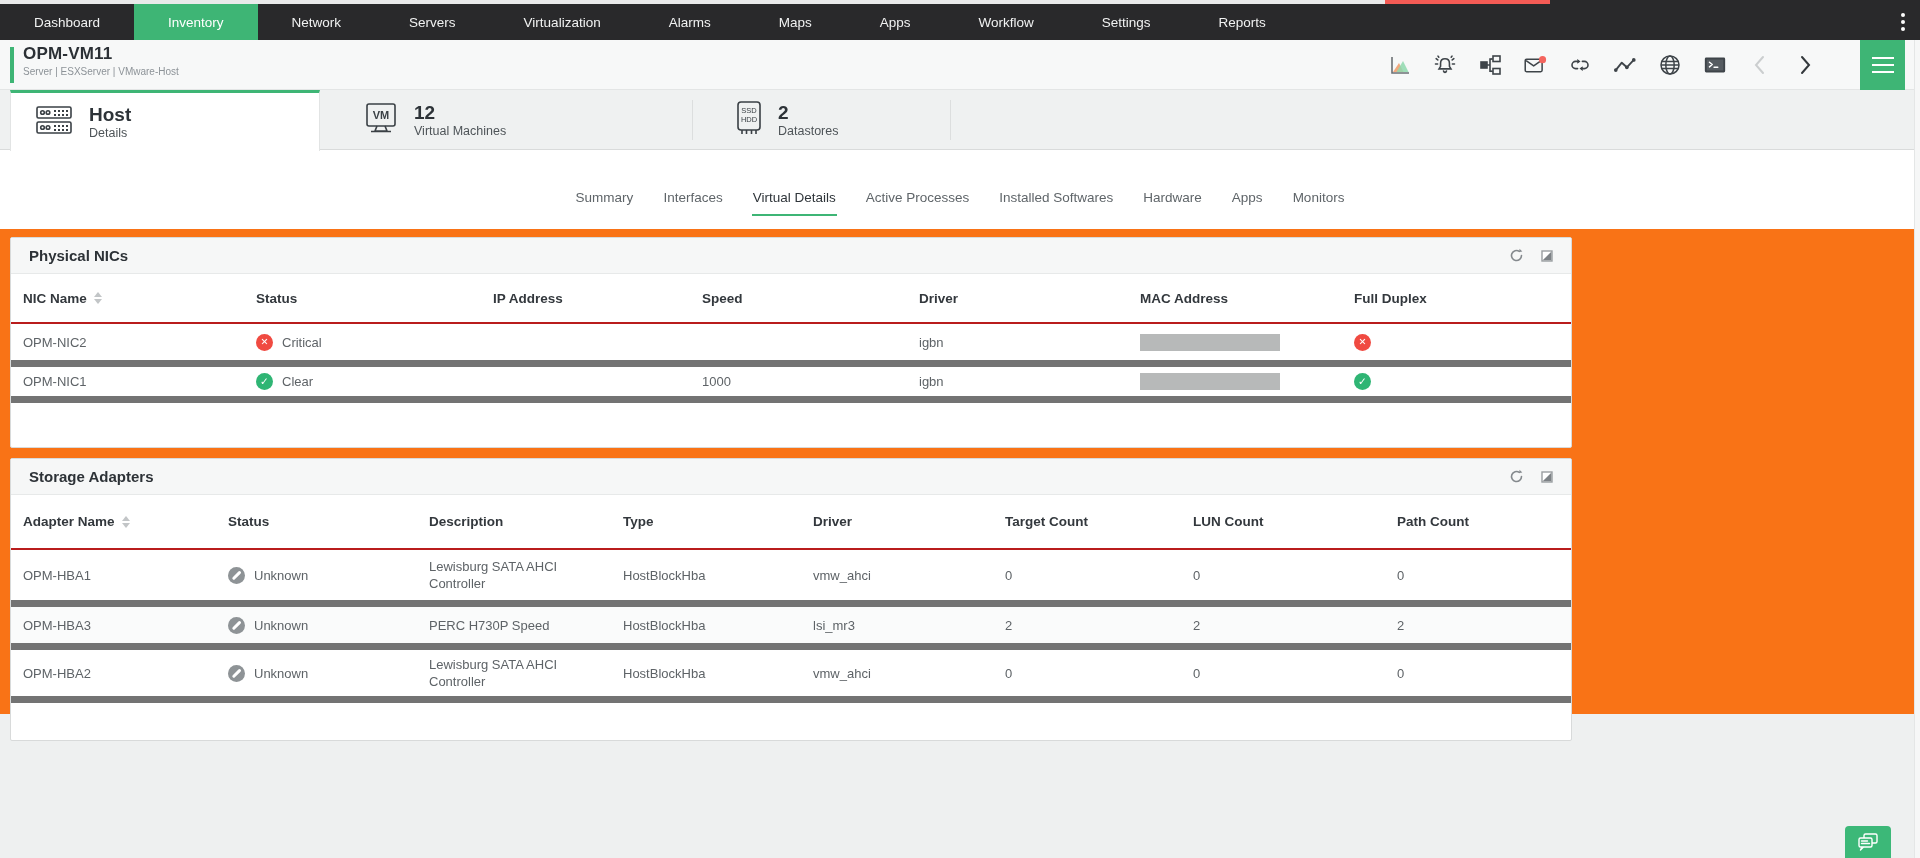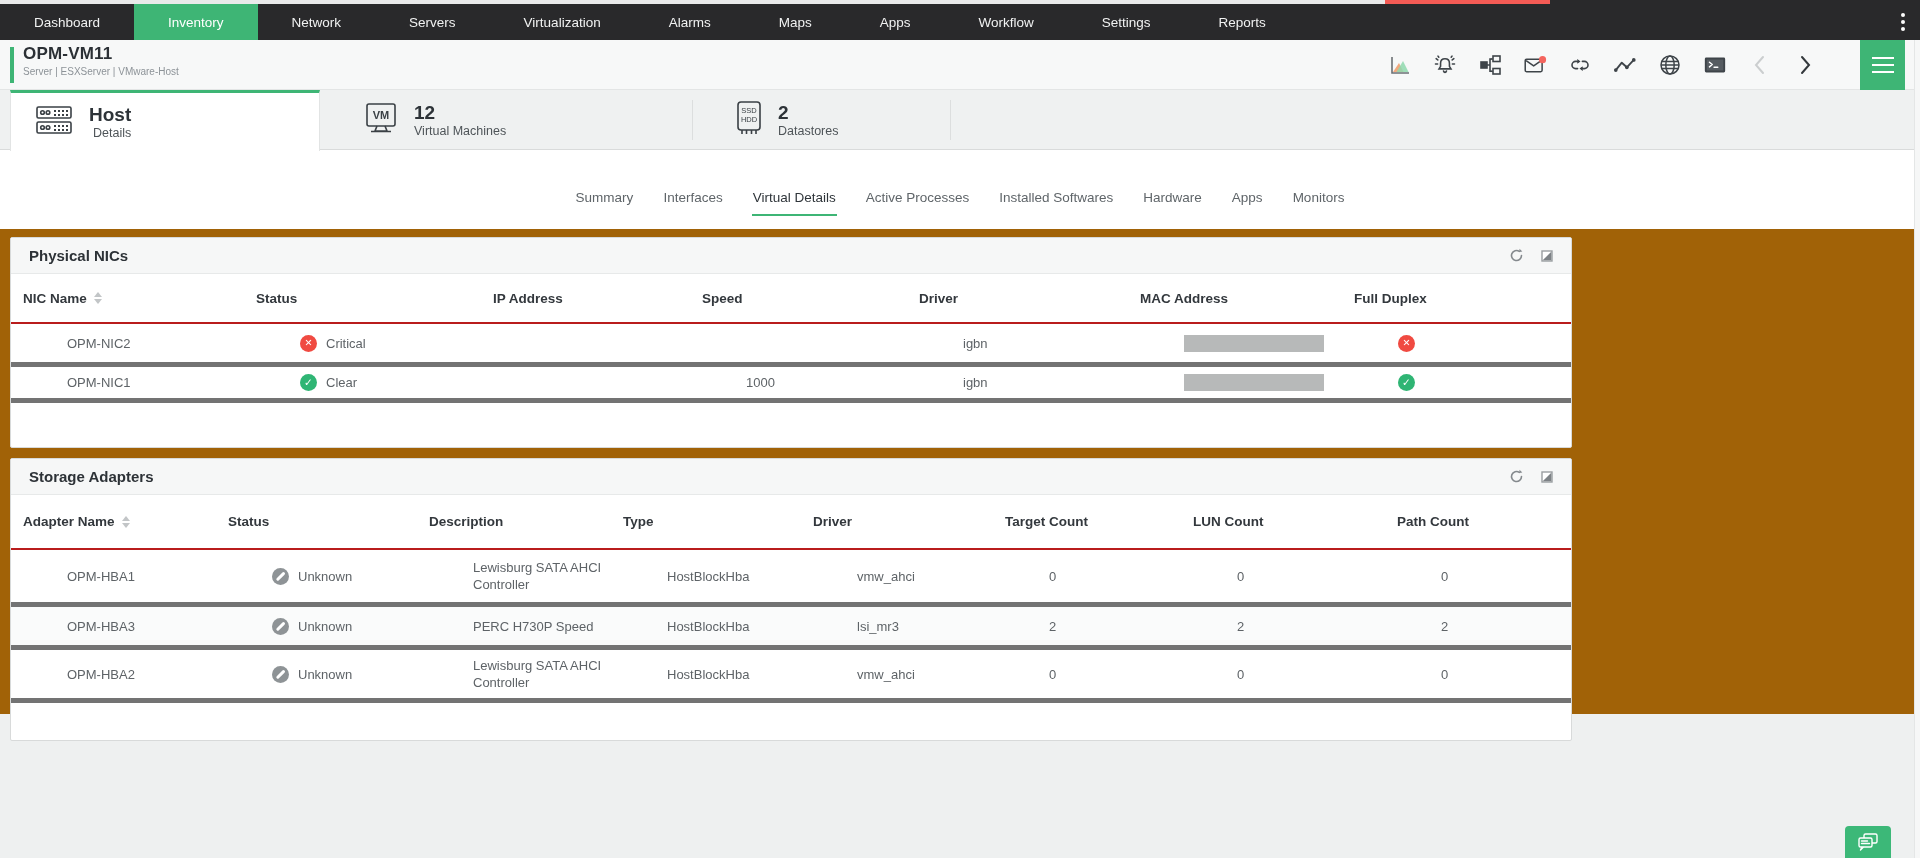--- a/index.html
+++ b/index.html
@@ -1,18 +1,18 @@
 <!DOCTYPE html>
 <html><head>
 <meta charset="utf-8">
 <style>
   * { margin:0; padding:0; box-sizing:border-box; }
   html,body { width:1920px; height:858px; overflow:hidden; }
   body { font-family:"Liberation Sans","DejaVu Sans",sans-serif; background:#eef0f0; }
-  #screen { position:relative; width:1920px; height:714px; background:#a16207; }
+  #screen { position:relative; width:1920px; height:714px; background:#f97316; }
 
   
   .top-strip { position:absolute; left:0; top:0; width:1920px; height:4px; background:#e9eaea; z-index:60; }
   .top-strip .red-seg  { position:absolute; left:1385px; top:0; width:165px; height:4px; background:#f45b55; }
   .top-strip .dark-seg { position:absolute; left:1550px; top:0; width:370px; height:4px; background:#29292b; }
 
   
   .navbar { position:absolute; left:0; top:4px; width:1920px; height:36px; background:#29292b; display:flex; align-items:stretch; z-index:50; }
   .nav-item { display:flex; align-items:center; padding:0 34px; color:#f1f2f2; font-size:13.5px; cursor:pointer; }
   .nav-item.active { background:#3eb575; color:#fff; }
@@ -33,40 +33,40 @@
   .menu-btn i { display:block; width:22px; height:2px; background:#fff; }
 
   
   .tabstrip { position:absolute; left:0; top:90px; width:1914px; height:60px; background:#eff1f1; border-bottom:1px solid #d9dbdb; z-index:30; }
   .vdiv { position:absolute; top:10px; width:1px; height:40px; background:#dcdede; }
   .etab { position:absolute; top:0; height:60px; display:flex; align-items:center; cursor:pointer; }
   .etab .eicon { margin-right:14px; }
   .etab .etexts .eval { font-size:19px; font-weight:700; color:#2d3338; line-height:21px; }
   .etab .etexts .elab { font-size:12.5px; color:#4e5458; margin-top:1px; }
   .etab.active { background:#fff; border-left:1px solid #e2e4e4; border-right:1px solid #e2e4e4; border-top:3px solid #3eb575; height:61px; }
-  .etab-host { left:10px; width:310px; padding-left:22px;text-align:right; }
+  .etab-host { left:10px; width:310px; padding-left:22px; }
   .etab-vm { left:320px; width:372px; padding-left:42px; }
   .etab-ds { left:692px; width:258px; padding-left:42px;align-items:center; }
 
   
   .subband { position:absolute; left:0; top:150px; width:1920px; height:79px; background:#fff; z-index:20; }
   .subtabs { position:absolute; left:0; top:36px; width:1920px; display:flex; justify-content:center; gap:28px; }
   .subtab { font-size:13.5px; color:#5f6569; padding:4px 1px 9px; cursor:pointer; }
   .subtab.active { color:#2f353a; border-bottom:2px solid #3eb575; }
 
   
   .panel { position:absolute; left:10px; width:1562px; background:#fff; border:1px solid #d8dada; border-radius:2px; }
   .panel-head { height:36px; background:#f6f7f7; border-bottom:1px solid #e7e9e9; display:flex; align-items:center; padding:0 18px; }
   .panel-title { font-size:15px; font-weight:700; color:#2d3237; }
   .panel-actions { margin-left:auto; display:flex; align-items:center; gap:17px; }
   .panel-actions .pico { cursor:pointer; display:flex; align-items:center; }
 
   .thead { border-bottom:2px solid #b91c1c; }
   .thead .cell { font-size:13.5px; font-weight:700; color:#33383d; }
-  .trow { border-bottom:5px solid #737373;padding-left:44px; }
+  .trow { border-bottom:7px solid #737373; }
   .trow .cell { font-size:13px; color:#5e6367; }
   .cell { display:flex; align-items:center; padding-left:12px; line-height:17px; }
   .nic-grid { display:grid; grid-template-columns:233px 237px 209px 217px 221px 214px 1fr; }
   .sa-grid  { display:grid; grid-template-columns:205px 201px 194px 190px 192px 188px 204px 1fr; }
   .nic-panel { top:237px; height:211px; }
   .nic-panel .thead { height:50px; }
   .nic-panel .trow.r1 { height:43px; }
   .nic-panel .trow.r2 { height:36px; }
   .sa-panel { top:458px; height:283px; }
   .sa-panel .thead { height:55px; }

